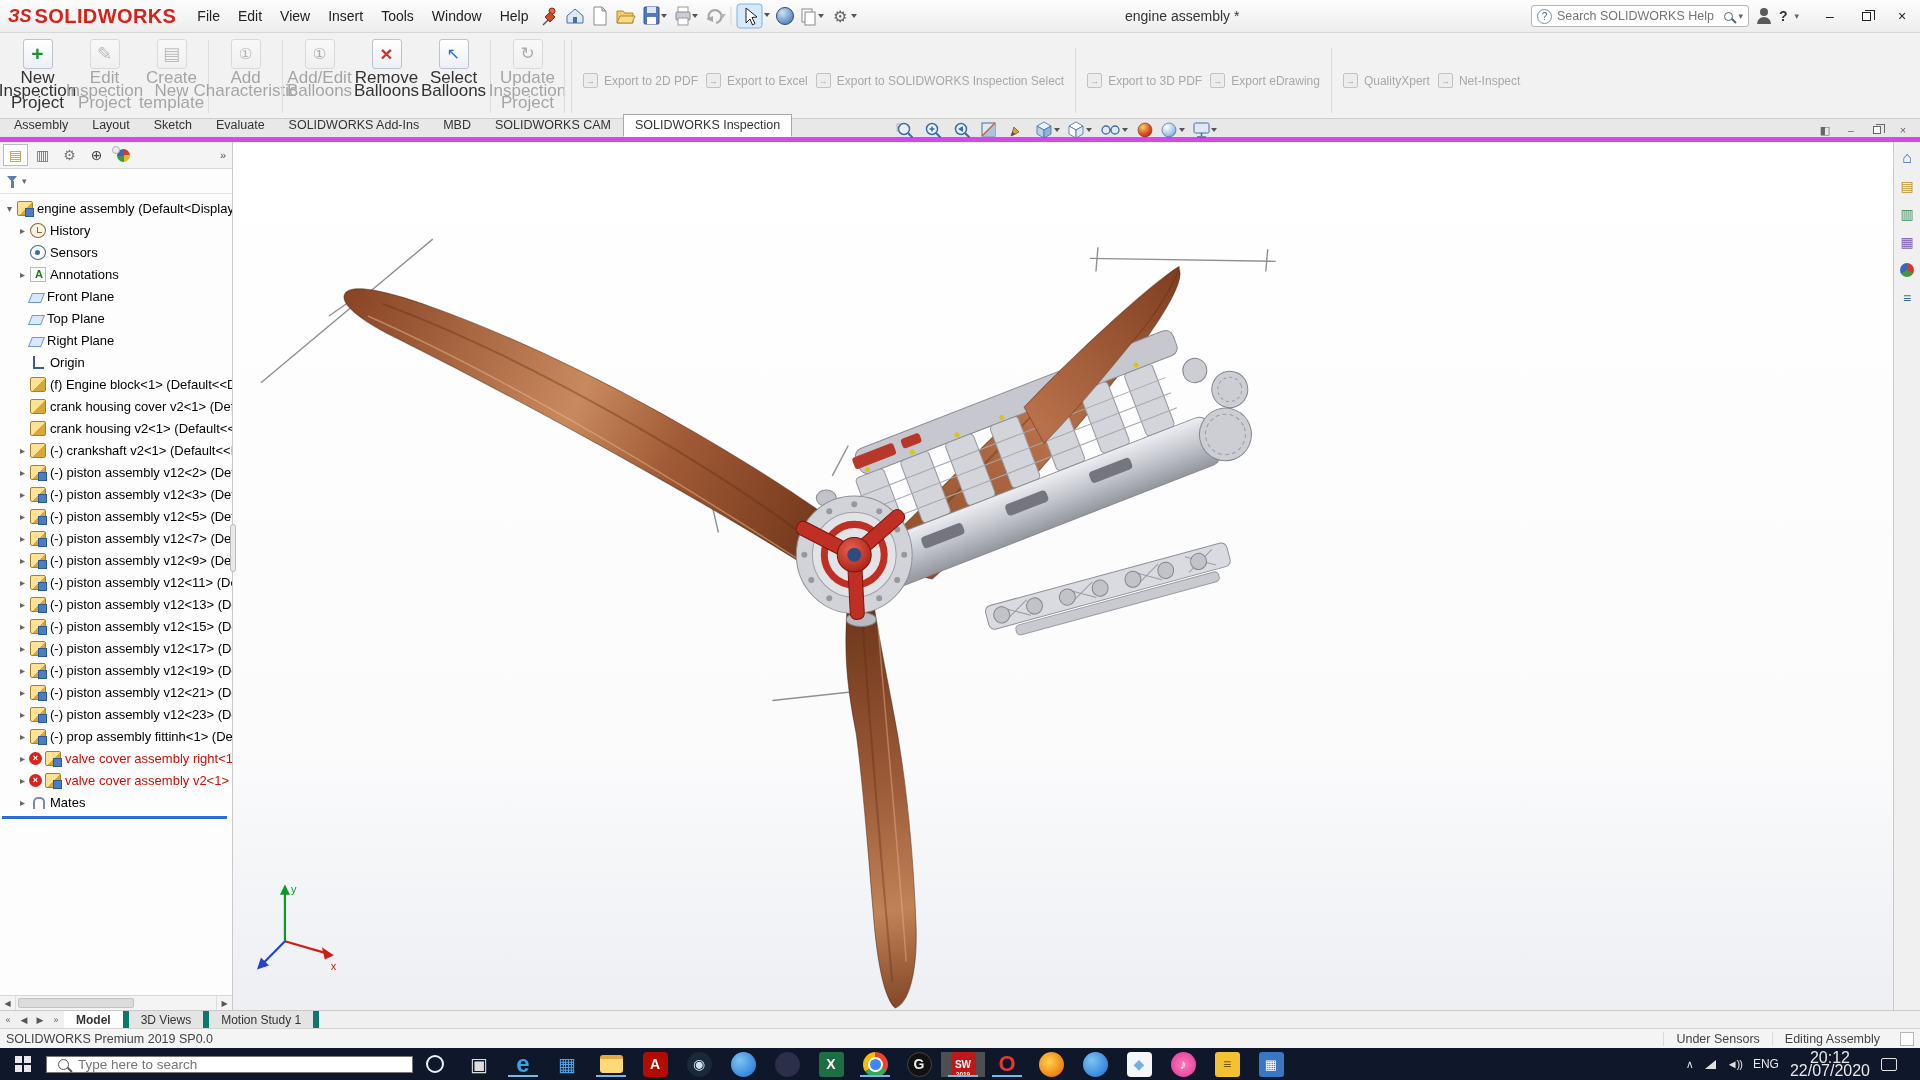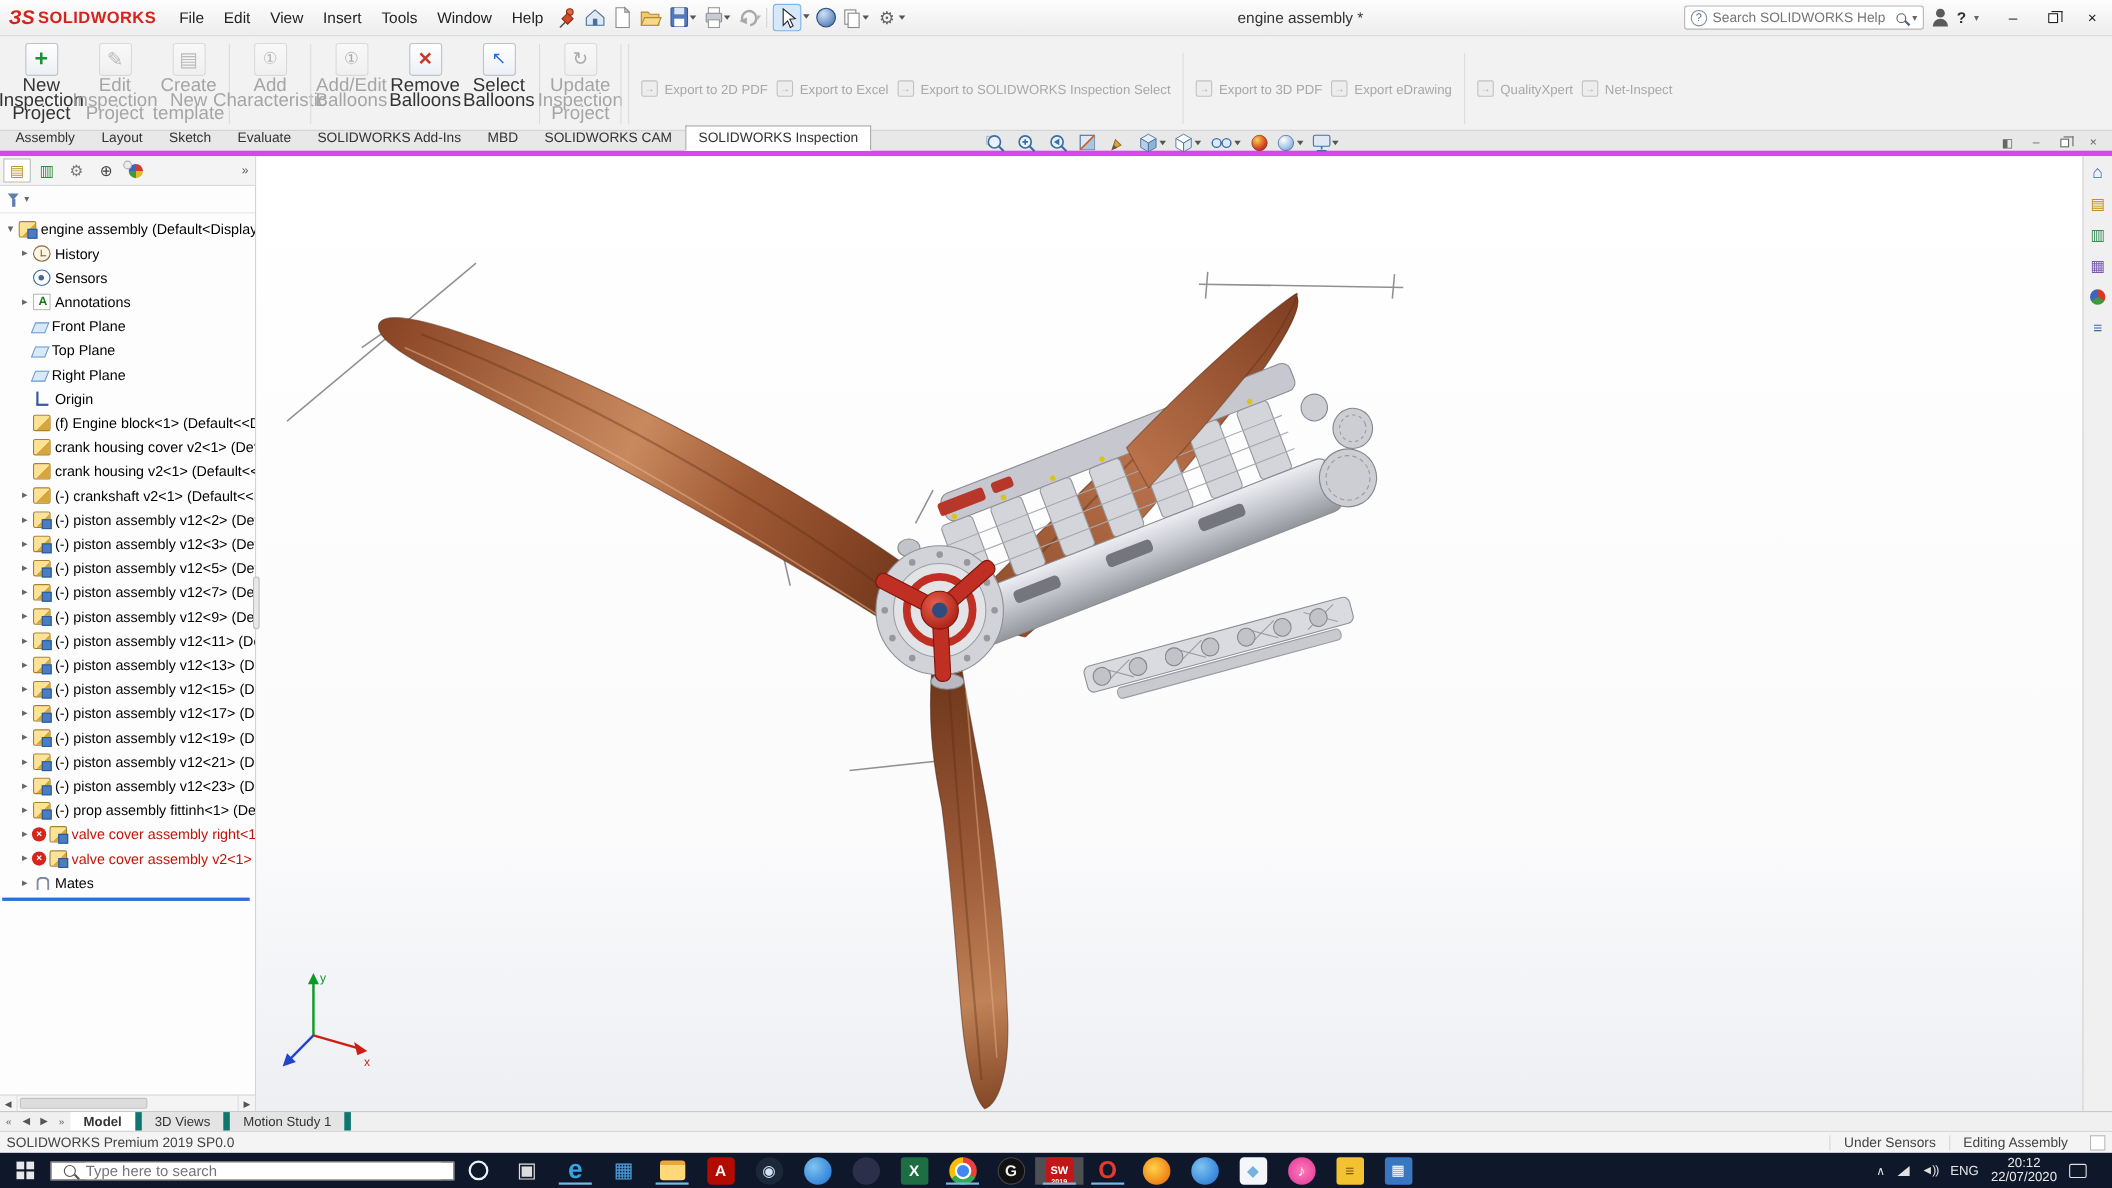--- a/index.html
+++ b/index.html
@@ -3,21 +3,21 @@
 <meta charset="utf-8">
 <style>
 *{box-sizing:border-box;margin:0;padding:0}
 body{width:1920px;height:1080px;overflow:hidden;font-family:"Liberation Sans","DejaVu Sans",sans-serif;background:#fff;cursor:default}
 #root{display:flex;flex-direction:column;width:1920px;height:1080px}
 
 
 .menubar{height:33px;background:linear-gradient(#fdfdfd,#ededee);border-bottom:1px solid #d6d6d6;display:flex;align-items:center;padding-left:8px;position:relative;flex:none}
 .logo{display:flex;align-items:center;gap:3px;margin-right:12px}
 .logo .mark{color:#d4231c;font-weight:bold;font-style:italic;font-size:18px;line-height:1}
-.logo .word{color:#d4231c;font-weight:bold;font-size:15px;letter-spacing:.4px}
+.logo .word{color:#d4231c;font-weight:bold;font-size:20px;letter-spacing:.4px}
 .menus{display:flex}
 .menu-item{padding:0 9px;font-size:14px;line-height:32px;color:#222}
 .title{position:absolute;left:1125px;font-size:14px;color:#333;white-space:nowrap}
 .right-cluster{margin-left:auto;display:flex;align-items:center;gap:7px;padding-right:0}
 .search-box{width:218px;height:22px;border:1px solid #b5b5b5;border-radius:3px;background:#fff;display:flex;align-items:center;gap:5px;padding:0 5px}
 .search-box input{border:none;outline:none;flex:1;font-size:12.5px;color:#666;background:transparent;min-width:0}
 .qmark{width:15px;height:15px;border:1px solid #7a90a8;border-radius:50%;font-size:10px;display:flex;align-items:center;justify-content:center;color:#50647a;flex:none}
 .mag{width:9px;height:9px;border:1.5px solid #50647a;border-radius:50%;position:relative;flex:none}
 .mag::after{content:"";position:absolute;width:6px;height:1.5px;background:#50647a;transform:rotate(45deg);right:-5px;bottom:-2px}
 .caret{font-size:9px;color:#666}
@@ -184,21 +184,21 @@
 .ic-app-music .g::before{content:"♪"}
 .ic-app-yellow .g{background:#f2c230;border-radius:3px}
 .ic-app-yellow .g::before{content:"≡";color:#7a5a00}
 .ic-app-blue-tiles .g{background:#3a77c2;border-radius:3px}
 .ic-app-blue-tiles .g::before{content:"▦";font-size:13px}
 .tray{margin-left:auto;display:flex;align-items:center;gap:11px;padding:0 6px;font-size:12px}
 .tray .chev{font-size:11px;color:#ddd}
 .wedge{width:0;height:0;border-left:11px solid transparent;border-bottom:9px solid #e0e0e0}
 .vol{font-size:11px;color:#e0e0e0;letter-spacing:-1px}
 .lang{font-size:12px}
-.clock{display:flex;flex-direction:column;align-items:center;line-height:13.5px;font-size:12px}
+.clock{display:flex;flex-direction:column;align-items:center;line-height:13.5px;font-size:16px}
 .notif{width:16px;height:13px;border:1.5px solid #e0e0e0;border-radius:2px}
 .show-desktop{width:6px;border-left:1px solid #555}
 </style>
 </head>
 <body>
 
 <div id="root">
 
   <div class="menubar">
     <div class="logo">

